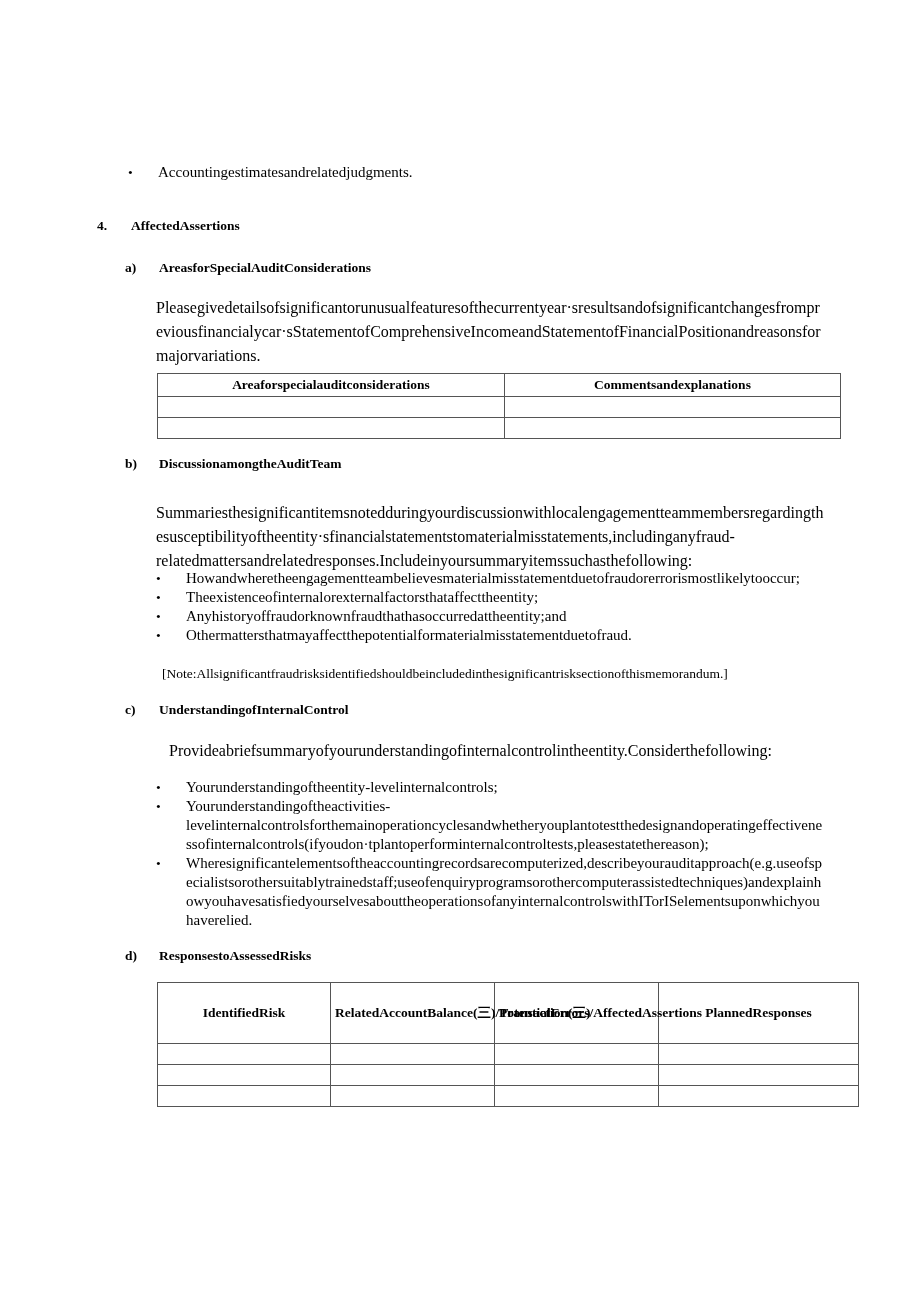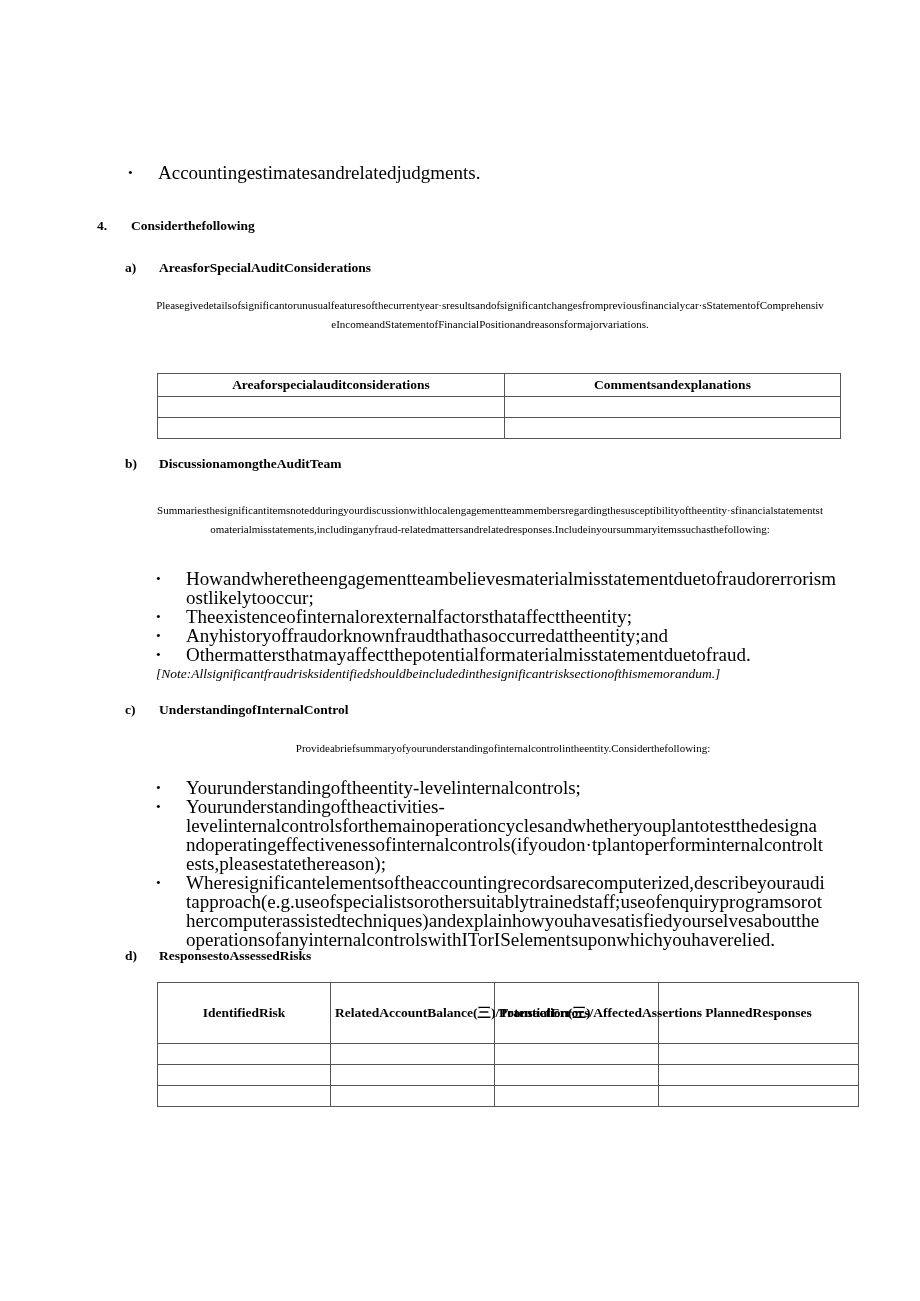--- a/index.html
+++ b/index.html
@@ -32,49 +32,48 @@
   }
   .bullet-mark {
     width: 30px;
     flex: 0 0 30px;
     text-align: left;
     font-size: 13.5px;
     line-height: 19px;
   }
   .bullet-text {
     flex: 1 1 auto;
-    font-size: 19px;
+    font-size: 15px;
     line-height: 19px;
     word-break: break-word;
   }
 
   .para {
-    font-size: 11px;
-    line-height: 19px;
+    font-size: 16px;
+    line-height: 24px;
     word-break: break-word;
-    text-align: center;
   }
 
   .heading-num {
     display: flex;
     align-items: flex-start;
     font-weight: bold;
   }
   .heading-num .num {
     flex: 0 0 34px;
     font-size: 13.5px;
   }
   .heading-num .htext {
     font-size: 13.5px;
   }
 
   .note-line {
-    font-style: italic;
     font-size: 13.5px;
     line-height: 19px;
+    margin-left: 6px;
   }
 
   
   table.doc-table {
     border-collapse: collapse;
     table-layout: fixed;
     border: 1px solid #000000;
   }
   table.doc-table td,
   table.doc-table th {
@@ -104,21 +103,21 @@
 <div class="page">
   <div class="content">
 
     <div class="abs bullet-row" style="left:128px; top:163px; width:700px;">
       <span class="bullet-mark">•</span>
       <span class="bullet-text">Accountingestimatesandrelatedjudgments.</span>
     </div>
 
     <div class="abs heading-num" style="left:97px; top:218px; width:720px;">
       <span class="num">4.</span>
-      <span class="htext">Considerthefollowing</span>
+      <span class="htext">AffectedAssertions</span>
     </div>
 
     <div class="abs heading-num" style="left:125px; top:260px; width:700px;">
       <span class="num">a)</span>
       <span class="htext">AreasforSpecialAuditConsiderations</span>
     </div>
 
     <div class="abs para" style="left:156px; top:296px; width:668px;">Pleasegivedetailsofsignificantorunusualfeaturesofthecurrentyear·sresultsandofsignificantchangesfrompreviousfinancialycar·sStatementofComprehensiveIncomeandStatementofFinancialPositionandreasonsformajorvariations.</div>
 
     <table class="doc-table outer-thick abs" style="left:157px; top:373px; width:665px;">

